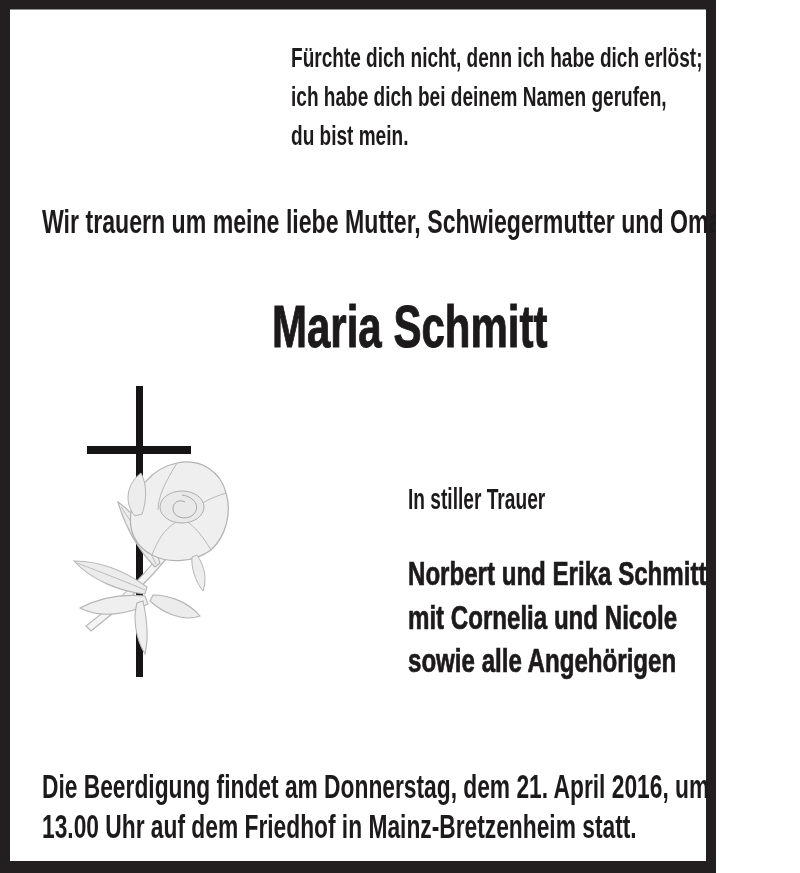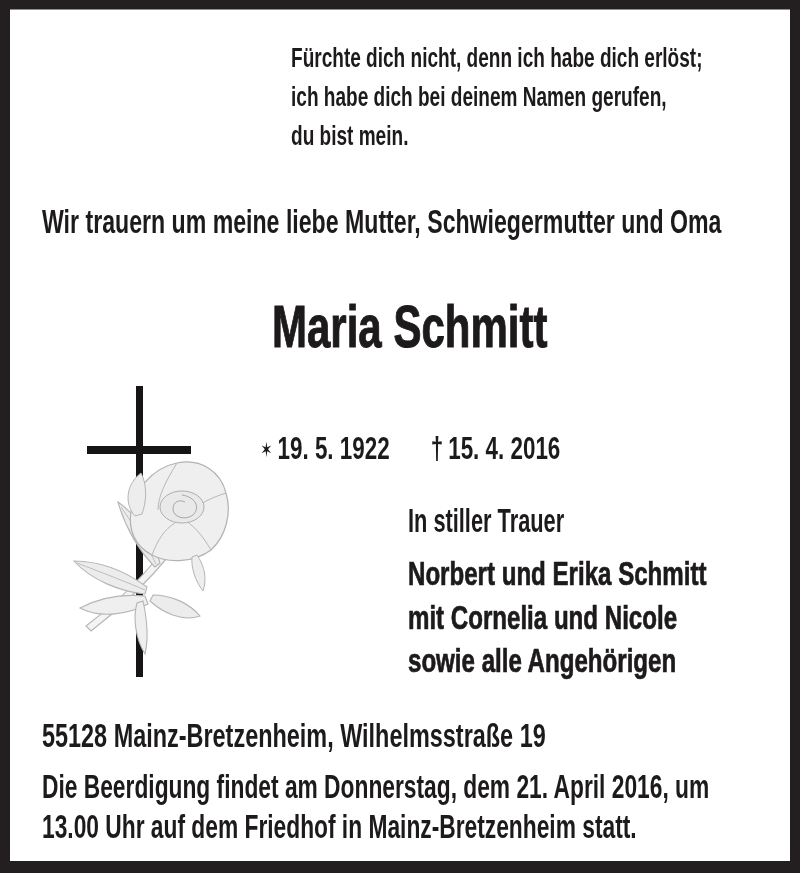--- a/index.html
+++ b/index.html
@@ -1,19 +1,19 @@
 <!DOCTYPE html>
 <html lang="de"><head>
 <meta charset="utf-8">
 <title>Traueranzeige</title>
 <style>
   html,body{margin:0;padding:0;background:#ffffff;}
   .frame{
     position:relative;
-    width:800px;height:873px;
+    width:716px;height:873px;
     background:#231f20;
     overflow:hidden;
     font-family:"Liberation Sans","DejaVu Sans",sans-serif;
     color:#1d1a1b;
   }
   .sheet{
     position:absolute;
     left:10px;top:9px;right:10px;bottom:12px;
     background:#ffffff;
     border-top:1px solid #8e8e8e;
@@ -38,21 +38,21 @@
   .quote{left:281px;top:28px;font-size:28px;line-height:39px;}
   .intro{left:32px;top:191px;font-size:34px;line-height:40px;}
   .title{top:280px;font-size:60px;line-height:74px;margin:0;}
   .title .cond-c{-webkit-text-stroke:1px #1d1a1b;}
   .maiden{top:378px;font-size:32px;line-height:36px;}
   .dates{top:420px;font-size:32px;line-height:36px;}
   .dates .grp{display:inline-block;}
   .dates .grp+.grp{margin-left:50px;}
   .sym-born{font-size:21px;vertical-align:2px;margin-right:7px;}
   .sym-died{margin-right:7px;}
-  .mourning{left:398px;top:494px;font-size:33px;line-height:34px;}
+  .mourning{left:398px;top:472px;font-size:29px;line-height:34px;}
   .mourners{left:398px;top:542px;font-size:33px;line-height:43.5px;}
   .mourners .cond{-webkit-text-stroke:0.7px #1d1a1b;}
   .address{left:32px;top:706px;font-size:33px;line-height:40px;}
   .funeral{left:32px;top:757px;font-size:33px;line-height:40px;}
   .cross-v{left:126px;top:376px;width:7px;height:291px;background:#171415;}
   .cross-h{left:77px;top:436px;width:104px;height:8px;background:#171415;}
   .rose{left:45px;top:445px;width:180px;height:205px;}
   .line{display:block;}
 </style>
 </head>
@@ -69,30 +69,20 @@
 
     <div class="abs intro" style="--sx:0.68">
       <span class="cond">Wir trauern um meine liebe Mutter, Schwiegermutter und Oma</span>
     </div>
 
     <h1 class="abs centerrow title" style="--sx:0.70">
       <span class="cond-c">Maria Schmitt</span>
     </h1>
 
 
-    <div class="abs centerrow dates" style="--sx:0.70">
-      <span class="cond-c">
-        <span class="grp">
-          <span class="sym-born">✶</span><span>19. 5. 1922</span>
-        </span>
-        <span class="grp">
-          <span class="sym-died">†</span><span>15. 4. 2016</span>
-        </span>
-      </span>
-    </div>
 
     <div class="abs cross-v"></div>
     <div class="abs cross-h"></div>
 
     <svg class="abs rose" viewBox="0 0 180 205" xmlns="http://www.w3.org/2000/svg">
 
       <path d="M118,96 C100,118 70,150 36,176 L31,171 C65,145 94,116 111,90 Z" fill="#f4f4f4" stroke="#b8b8b8" stroke-width="1.2"></path>
 
       <path d="M100,112 C84,96 70,72 63,47 C84,62 99,86 105,108 Z" fill="#ececec" stroke="#b5b5b5" stroke-width="1.1"></path>
       <path d="M66,52 C80,72 94,94 101,109" stroke="#bdbdbd" stroke-width="1" fill="none"></path>
@@ -116,23 +106,20 @@
     <div class="abs mourning" style="--sx:0.66">
       <span class="cond">In stiller Trauer</span>
     </div>
 
     <div class="abs mourners" style="--sx:0.73">
       <span class="line cond">Norbert und Erika Schmitt</span>
       <span class="line cond">mit Cornelia und Nicole</span>
       <span class="line cond">sowie alle Angehörigen</span>
     </div>
 
-    <div class="abs address" style="--sx:0.71">
-      <span class="cond">55128 Mainz-Bretzenheim, Wilhelmsstraße 19</span>
-    </div>
 
     <div class="abs funeral" style="--sx:0.69">
       <span class="line cond">Die Beerdigung findet am Donnerstag, dem 21. April 2016, um</span>
       <span class="line cond">13.00 Uhr auf dem Friedhof in Mainz-Bretzenheim statt.</span>
     </div>
 
   </div>
 </div>
 
 </body></html>

